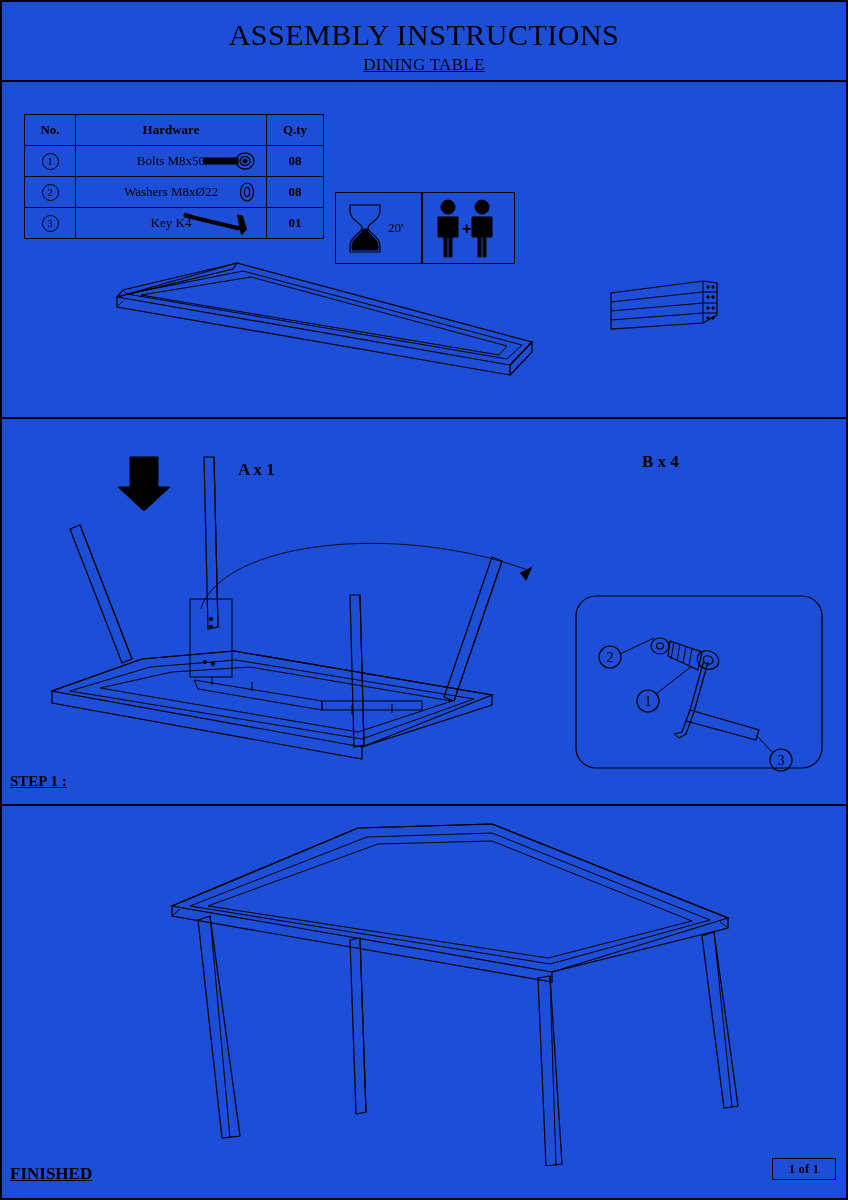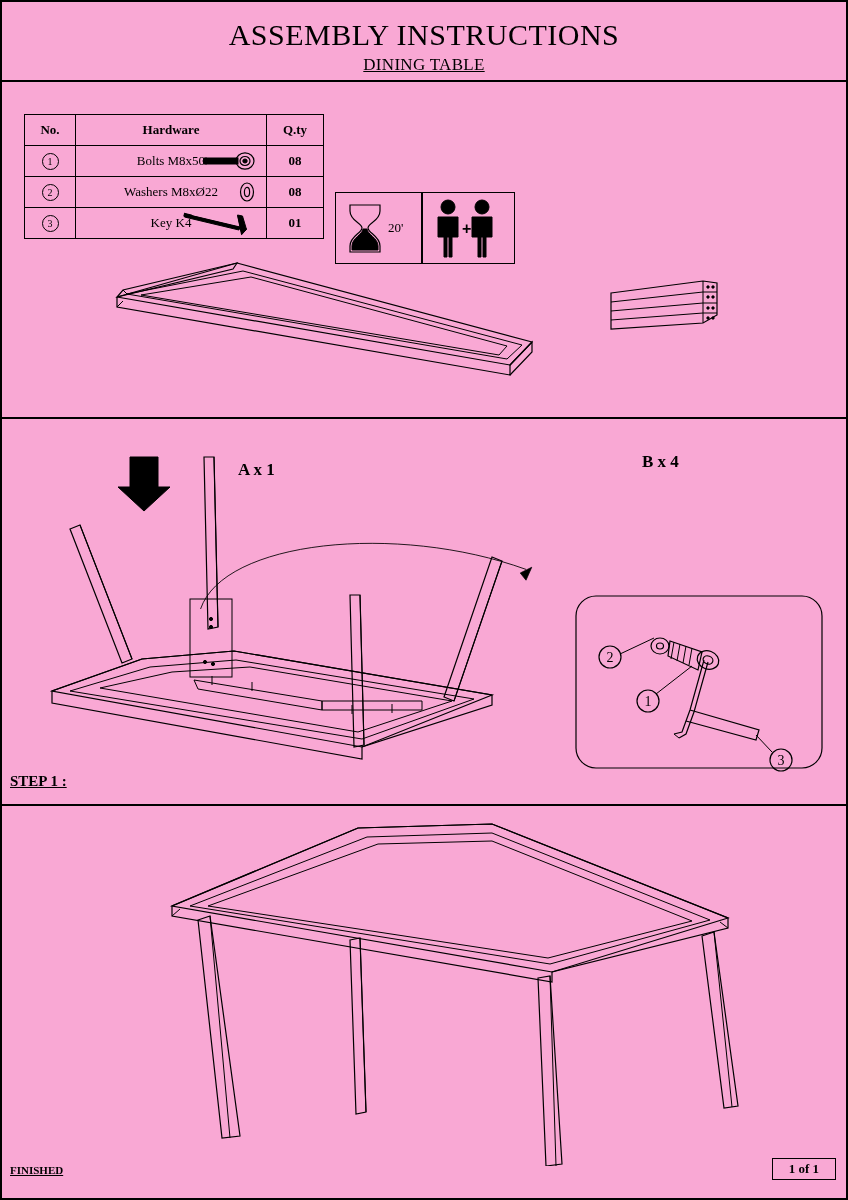--- a/index.html
+++ b/index.html
@@ -9,21 +9,21 @@
   }
   body {
     font-family: "Liberation Serif", serif;
     color: #000;
   }
   .page {
     position: relative;
     width: 848px;
     height: 1200px;
     margin: 0 auto;
-    background: #f9a8d4;
+    background: #1d4ed8;
     box-sizing: border-box;
     border: 2px solid #000;
     overflow: hidden;
   }
 
   
   .header {
     position: absolute;
     left: 0; top: 0;
     width: 844px;
@@ -142,21 +142,21 @@
   .section-finished {
     position: absolute;
     left: 0; top: 804px;
     width: 844px;
     height: 392px;
     box-sizing: border-box;
   }
   .finished-label {
     position: absolute;
     left: 8px; top: 358px;
-    font-size: 11px;
+    font-size: 17px;
     font-weight: bold;
     text-decoration: underline;
   }
   .page-num {
     position: absolute;
     right: 10px; top: 352px;
     border: 1.5px solid #000;
     padding: 2px 16px;
     font-size: 13px;
     font-weight: bold;

